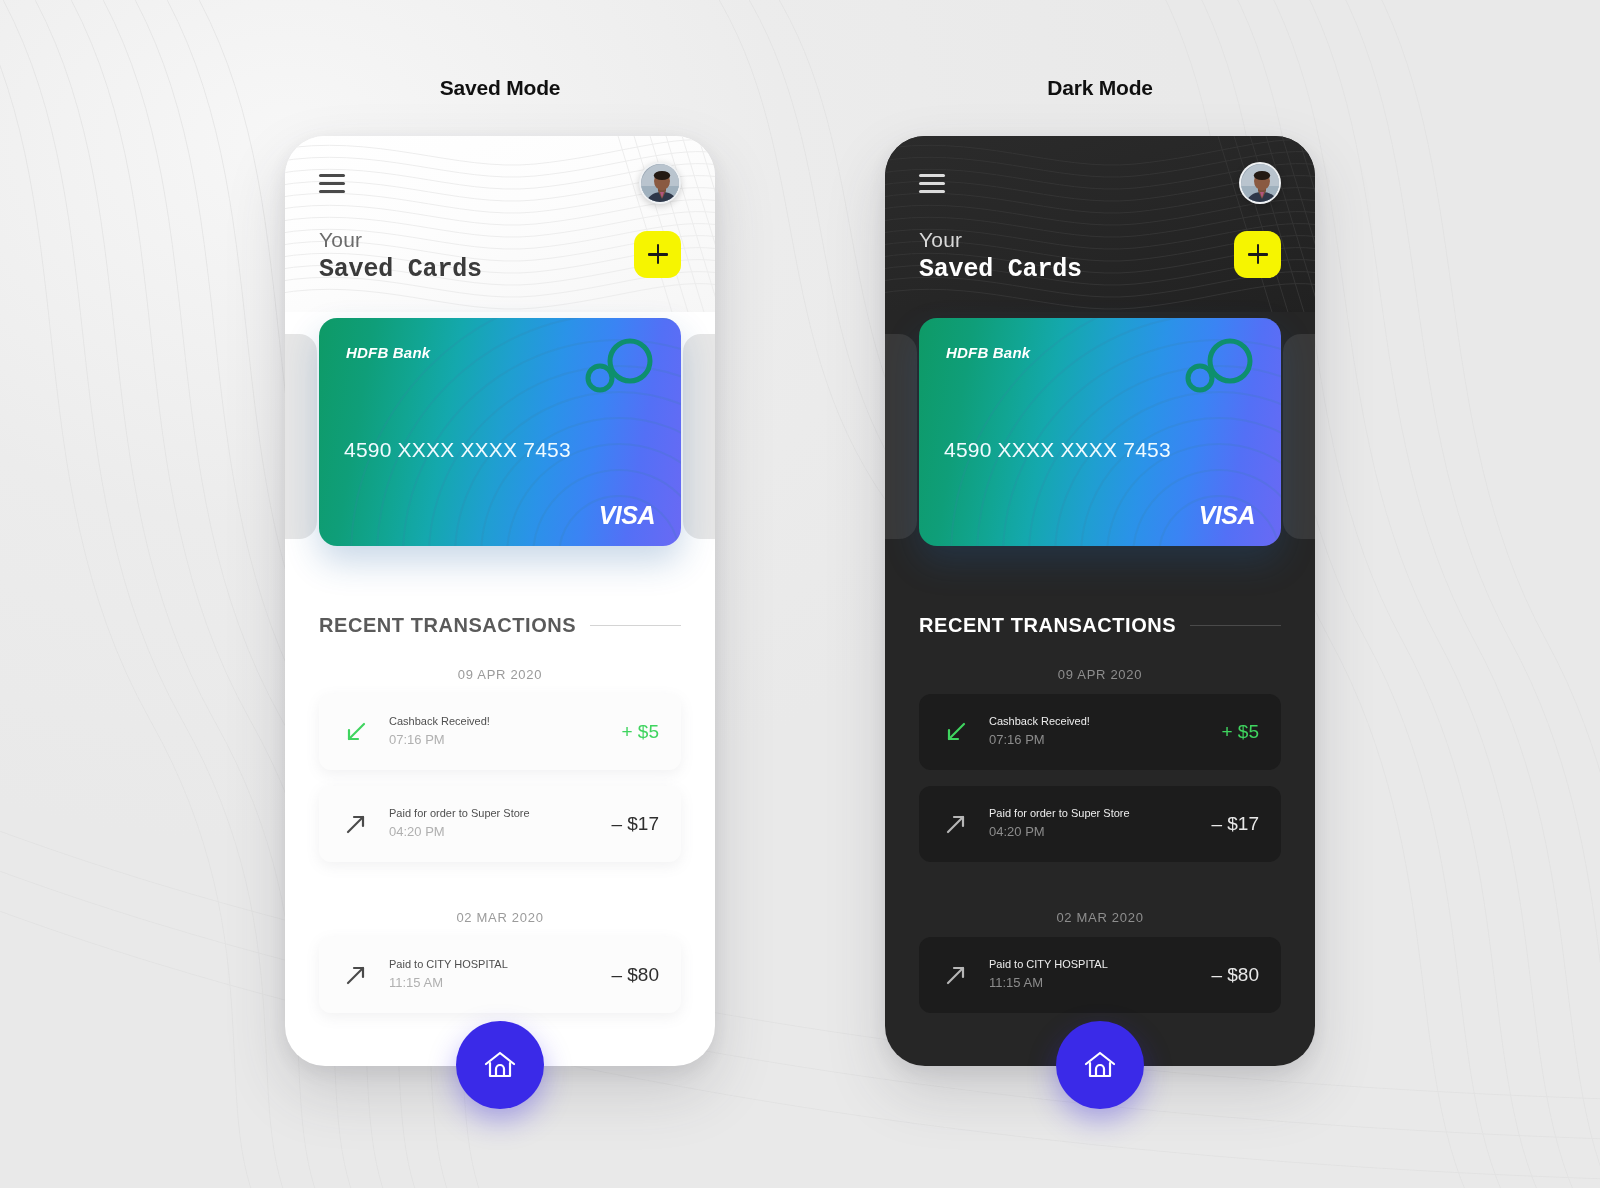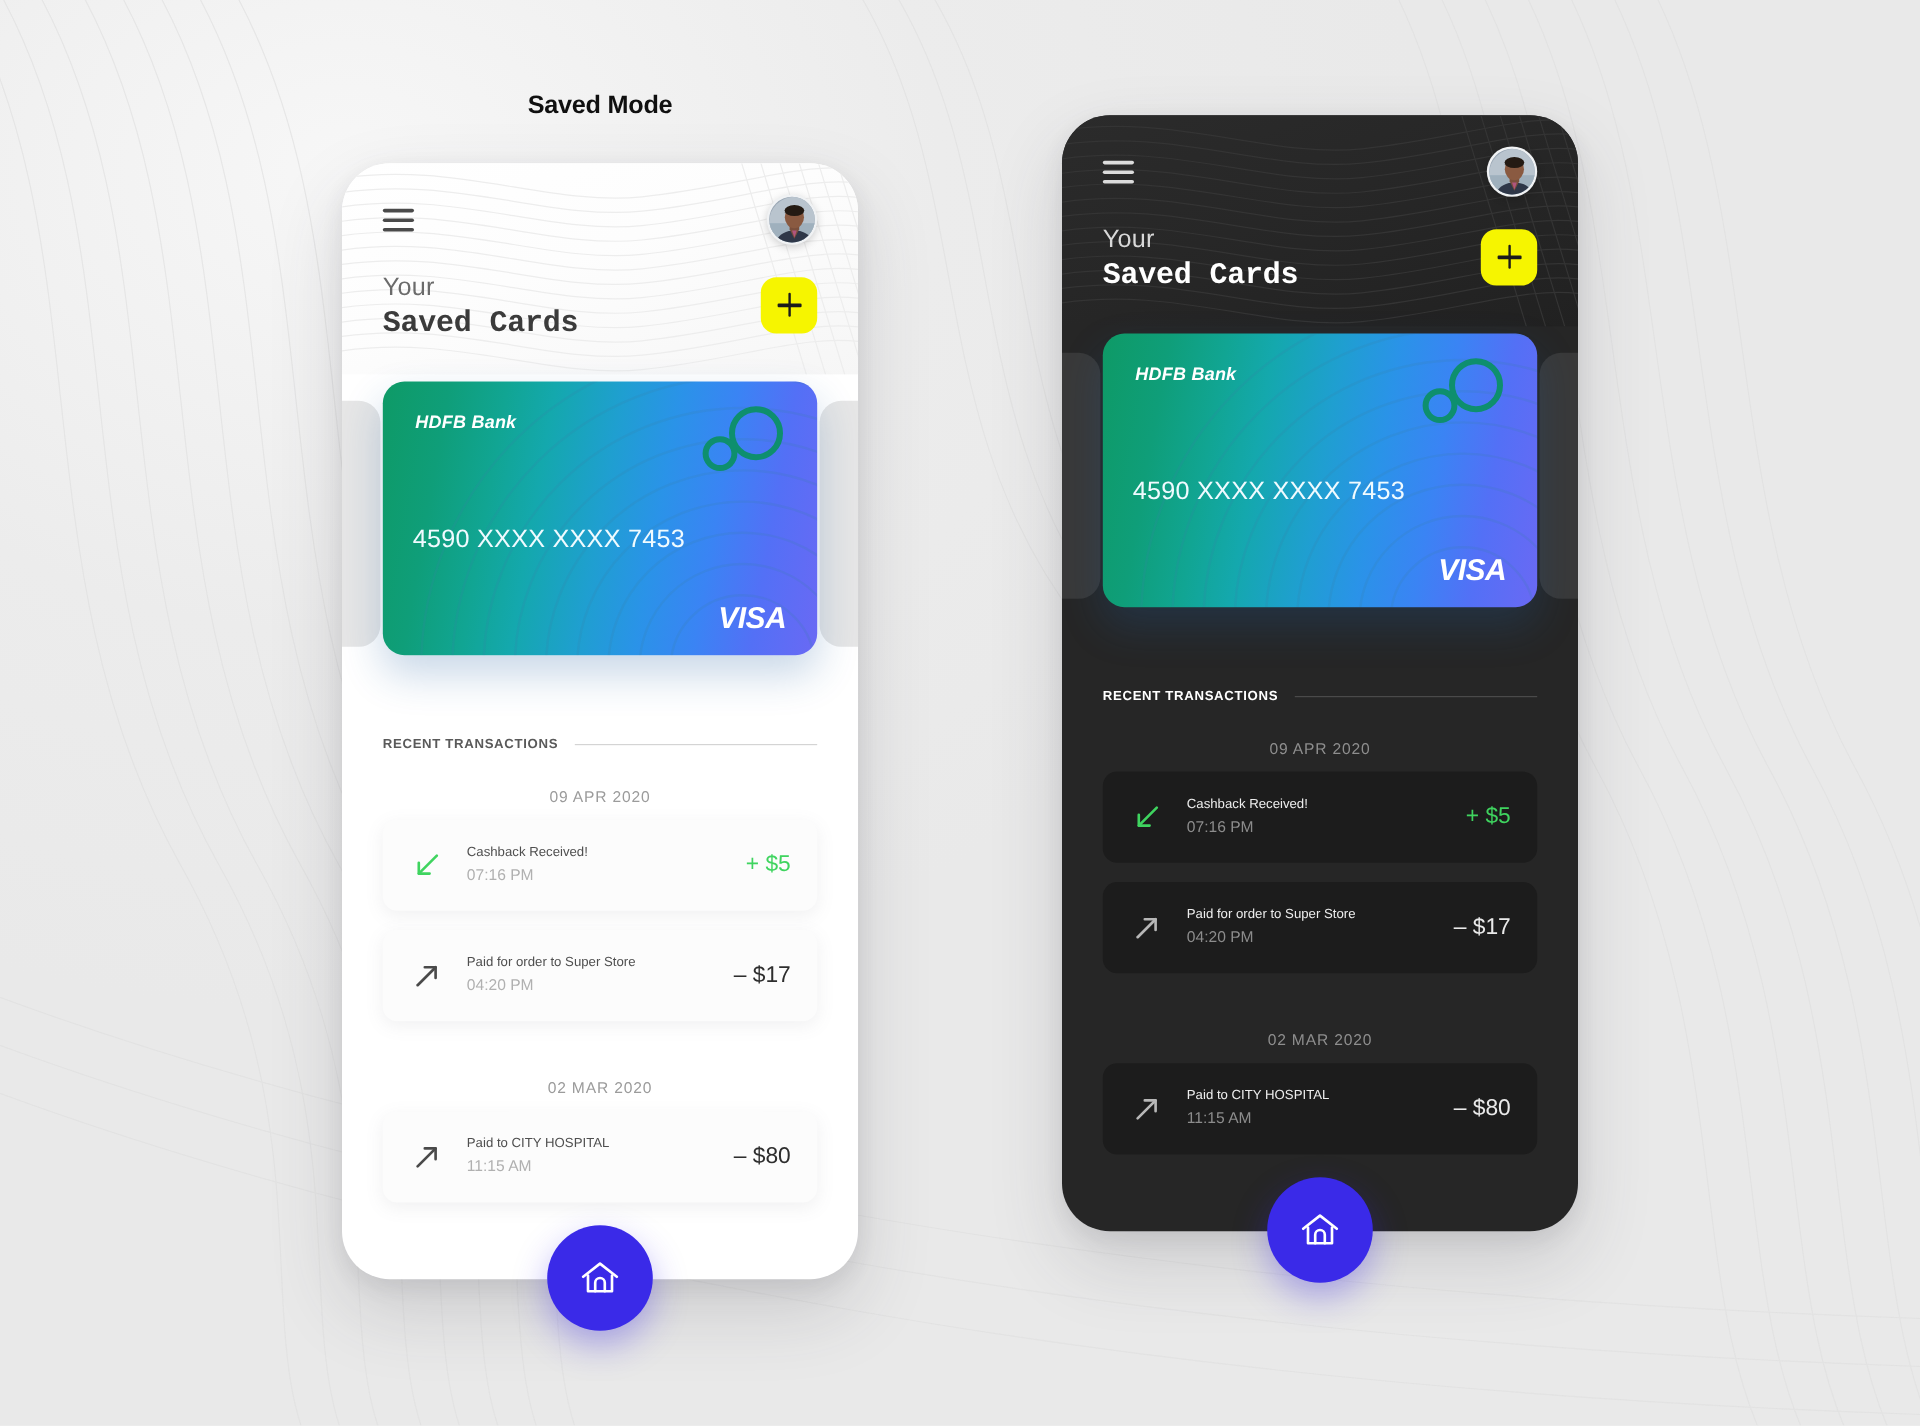--- a/index.html
+++ b/index.html
@@ -208,21 +208,21 @@
   }
 
   
   .tx-section { padding: 0 34px; margin-top: 48px; position: relative; }
   .tx-head {
     display: flex;
     align-items: center;
     gap: 14px;
   }
   .tx-head-label {
-    font-size: 11px;
+    font-size: 20px;
     font-weight: bold;
     letter-spacing: .55px;
     white-space: nowrap;
   }
   .light .tx-head-label { color: #5a5a5a; }
   .dark  .tx-head-label { color: #ffffff; }
   .tx-rule { flex: 1; height: 1px; }
   .light .tx-rule { background: #d4d4d4; }
   .dark  .tx-rule { background: #4a4a4a; }
 
@@ -482,20 +482,21 @@
             <path d="M6 19 L20 8 L34 19"></path>
             <path d="M10 18 L10 31 L30 31 L30 18"></path>
             <path d="M16 31 L16 24 A4 4 0 0 1 24 24 L24 31"></path>
           </g>
         </svg>
       </button>
     </div>
   </div>
 
   <div class="panel dark">
+    <div class="mode-title">Dark Mode</div>
 
     <div class="phone">
       <div class="phone-body">
 
         <div class="head-area">
           <svg class="head-waves" viewBox="0 0 430 176" preserveAspectRatio="none">
             <g stroke="#343434" stroke-width="1" fill="none">
               <path d="M-10,14 C90,-4 170,36 250,28 C330,20 390,-4 440,6"></path>
               <path d="M-10,26 C90,8 170,48 250,40 C330,32 390,8 440,18"></path>
               <path d="M-10,38 C90,20 170,60 250,52 C330,44 390,20 440,30"></path>

